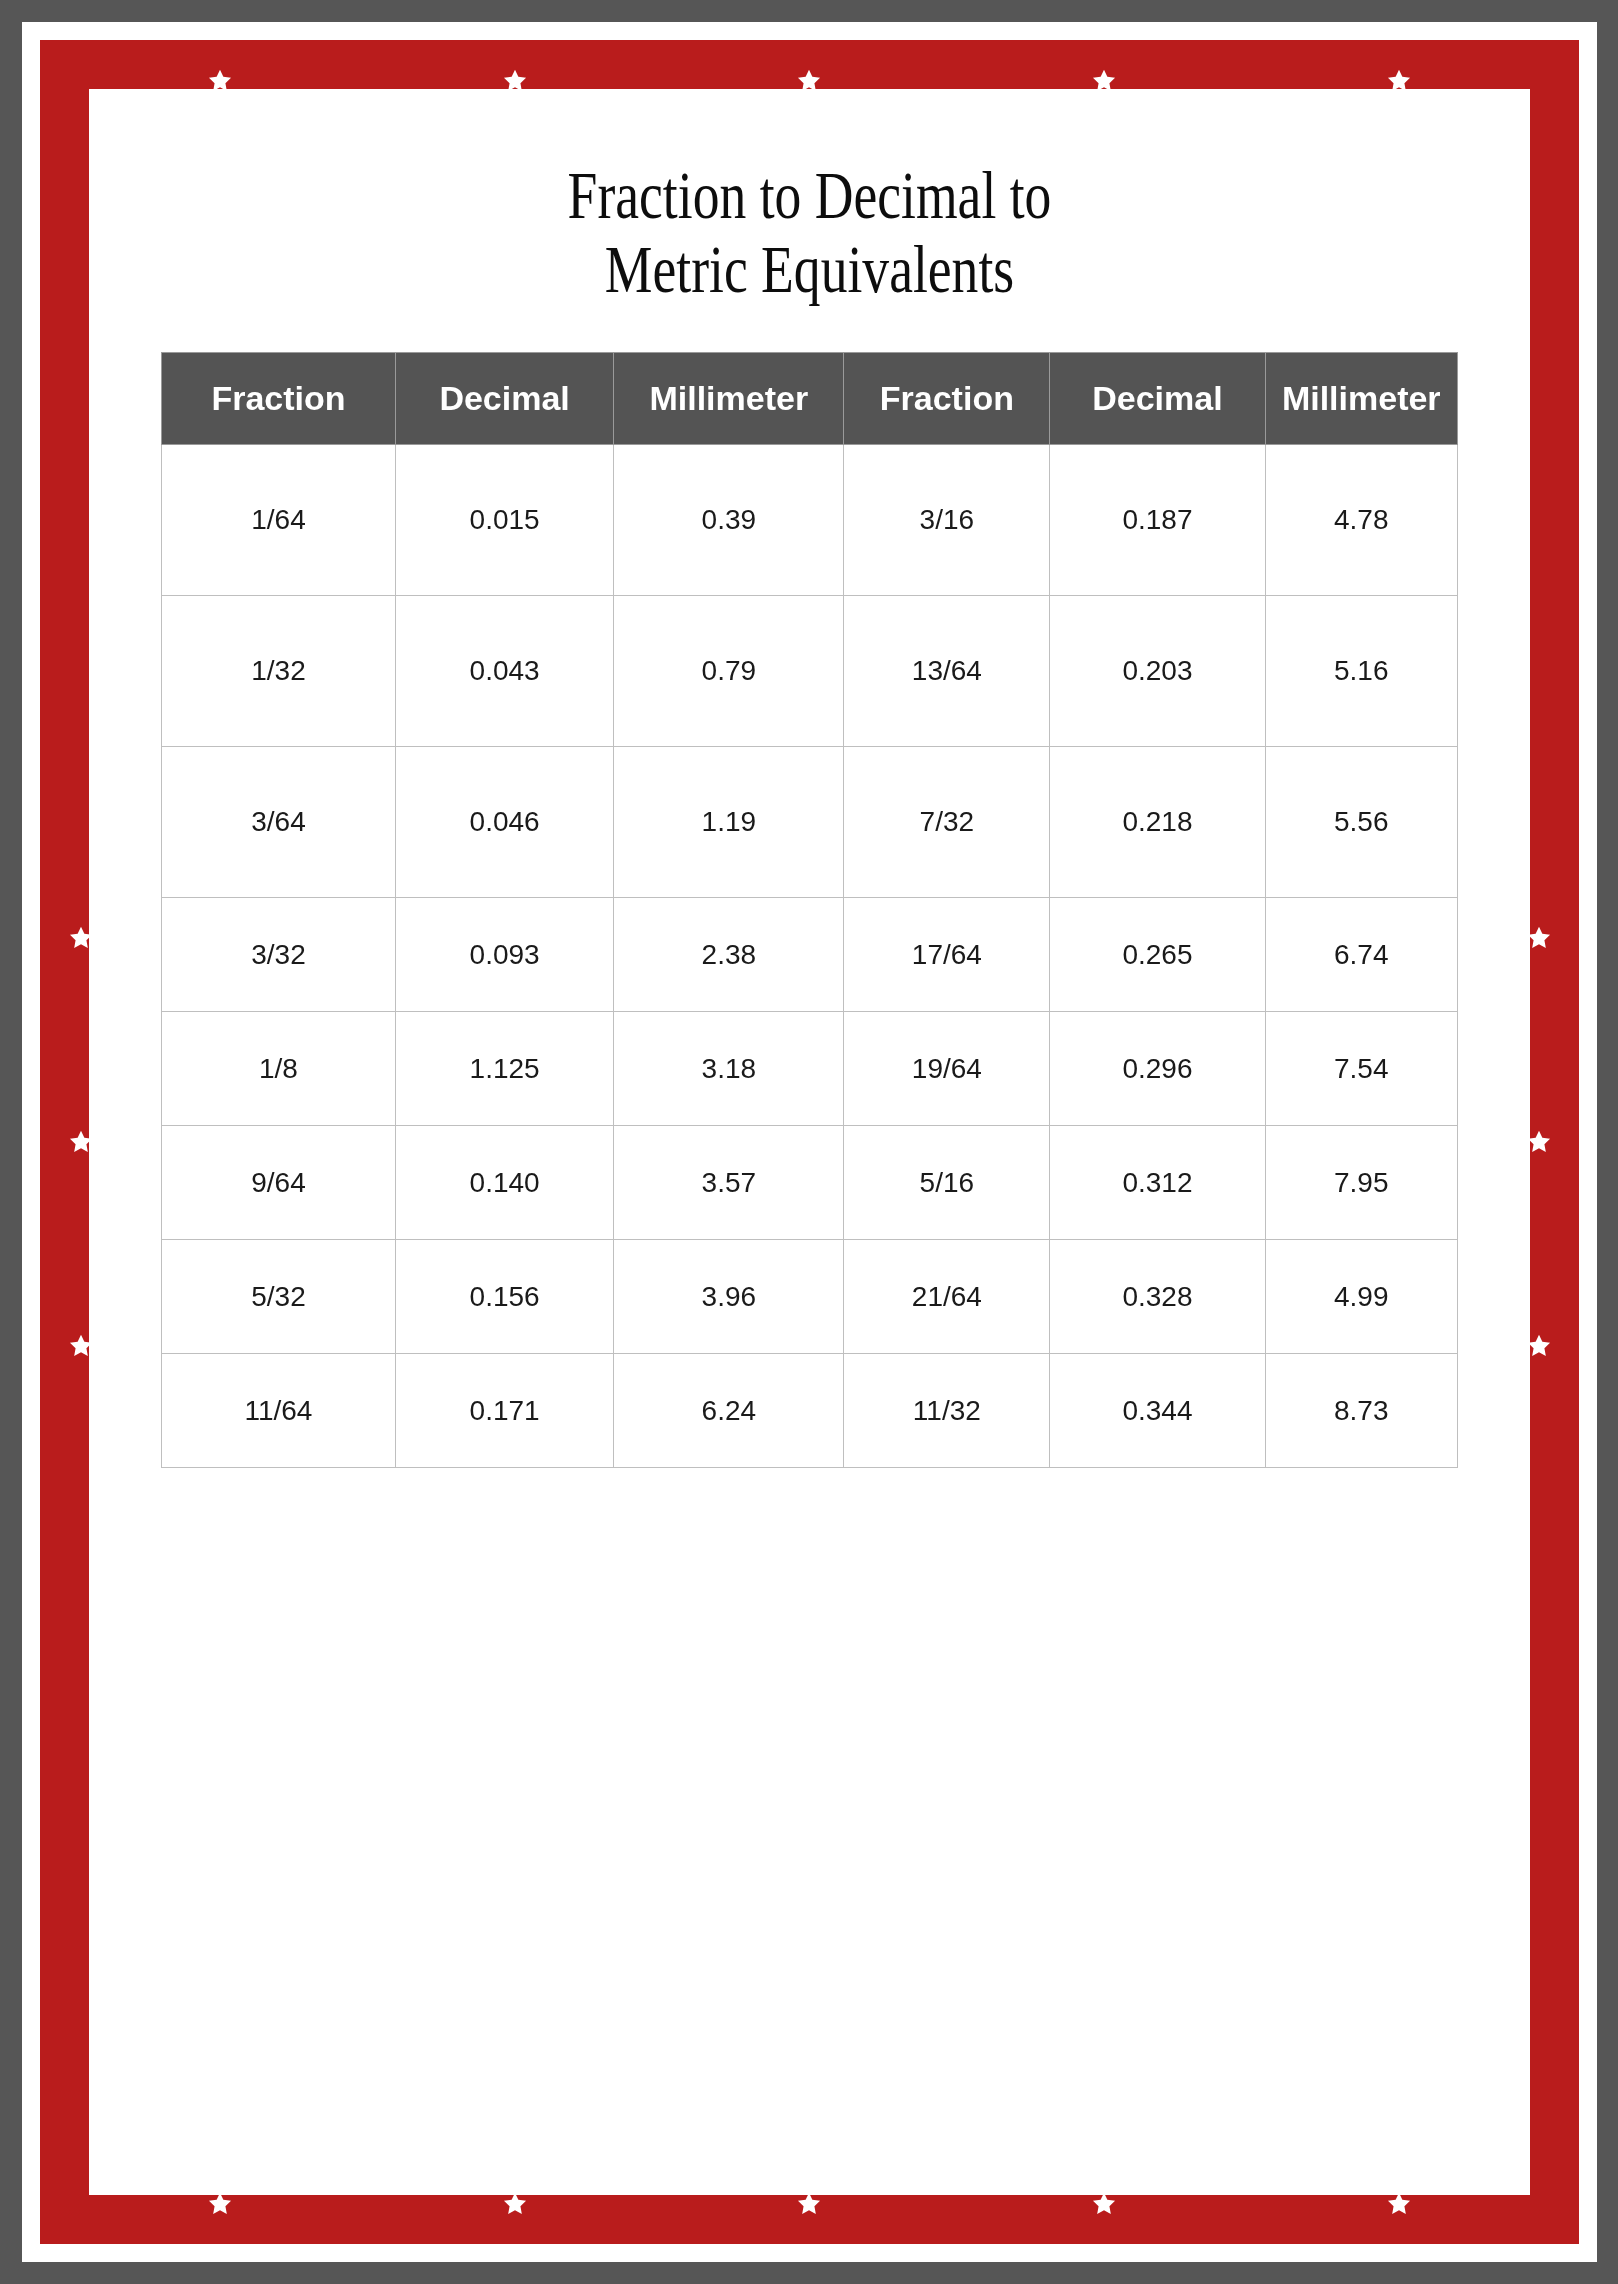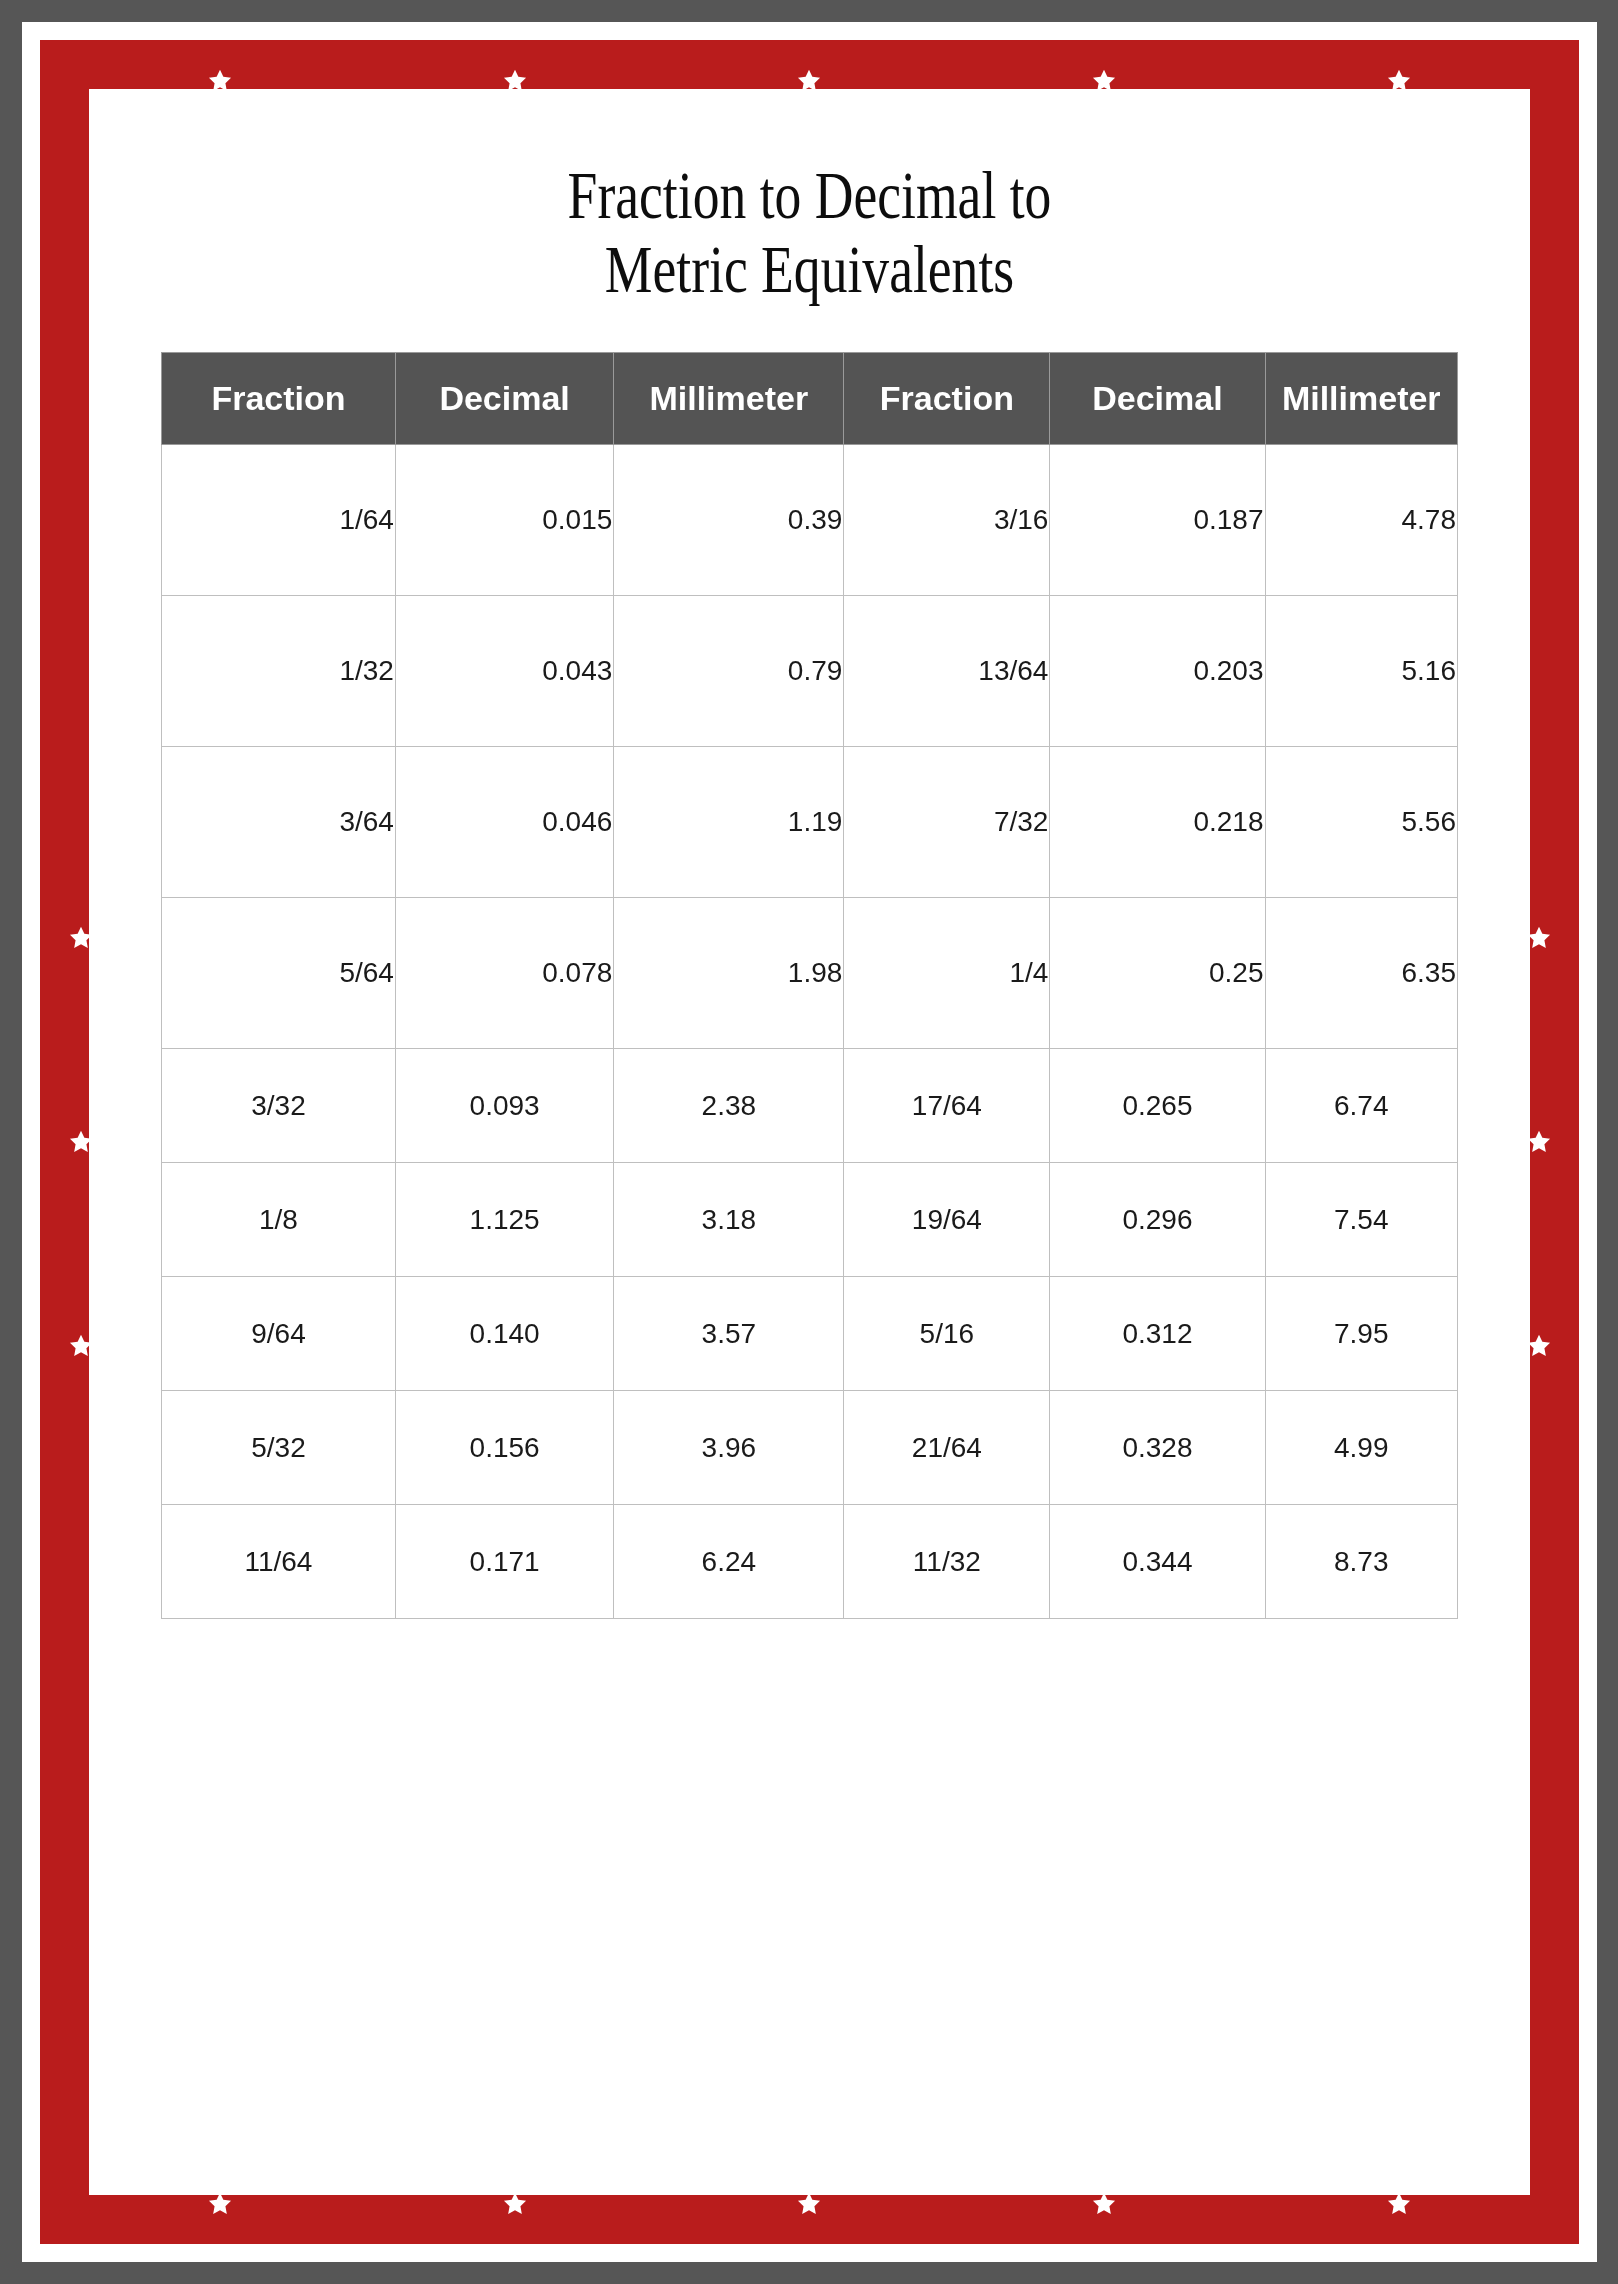--- a/index.html
+++ b/index.html
@@ -144,21 +144,21 @@
     padding: 0 4.9px;
     border-color: #9a9a9a;
     white-space: nowrap;
   }
   table.equiv tbody td {
     color: #1a1a1a;
     font-size: 28px;
     font-weight: 400;
     background: #ffffff;
   }
-  table.equiv tbody tr.tall td { height: 148px; text-align: right; }
+  table.equiv tbody tr.tall td { height: 148px; }
   table.equiv tbody tr.short td { height: 111px; }
 
   
   col.c0 { width: 18.05%; }
   col.c1 { width: 16.85%; }
   col.c2 { width: 17.75%; }
   col.c3 { width: 15.90%; }
   col.c4 { width: 16.60%; }
   col.c5 { width: 14.85%; }
 </style>
@@ -301,28 +301,20 @@
                   <td>5.16</td>
                 </tr>
                 <tr class="tall">
                   <td>3/64</td>
                   <td>0.046</td>
                   <td>1.19</td>
                   <td>7/32</td>
                   <td>0.218</td>
                   <td>5.56</td>
                 </tr>
-                <tr class="tall">
-                  <td>5/64</td>
-                  <td>0.078</td>
-                  <td>1.98</td>
-                  <td>1/4</td>
-                  <td>0.25</td>
-                  <td>6.35</td>
-                </tr>
                 <tr class="short">
                   <td>3/32</td>
                   <td>0.093</td>
                   <td>2.38</td>
                   <td>17/64</td>
                   <td>0.265</td>
                   <td>6.74</td>
                 </tr>
                 <tr class="short">
                   <td>1/8</td>

